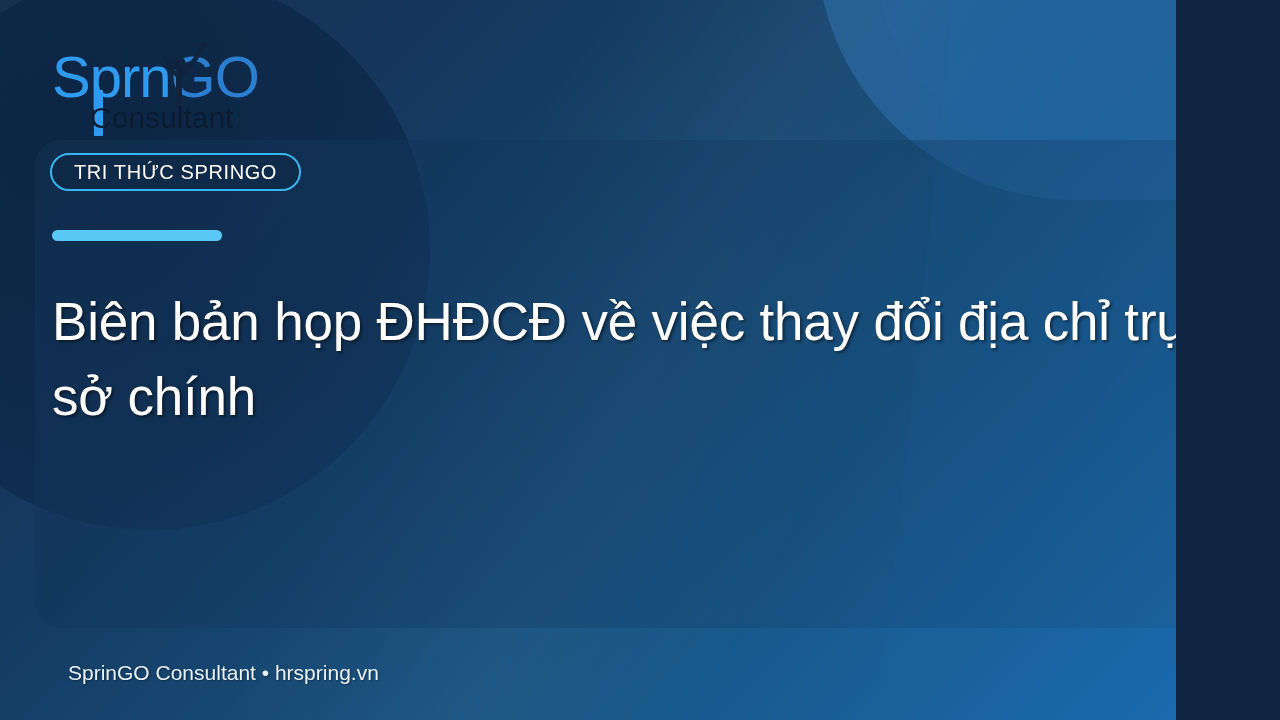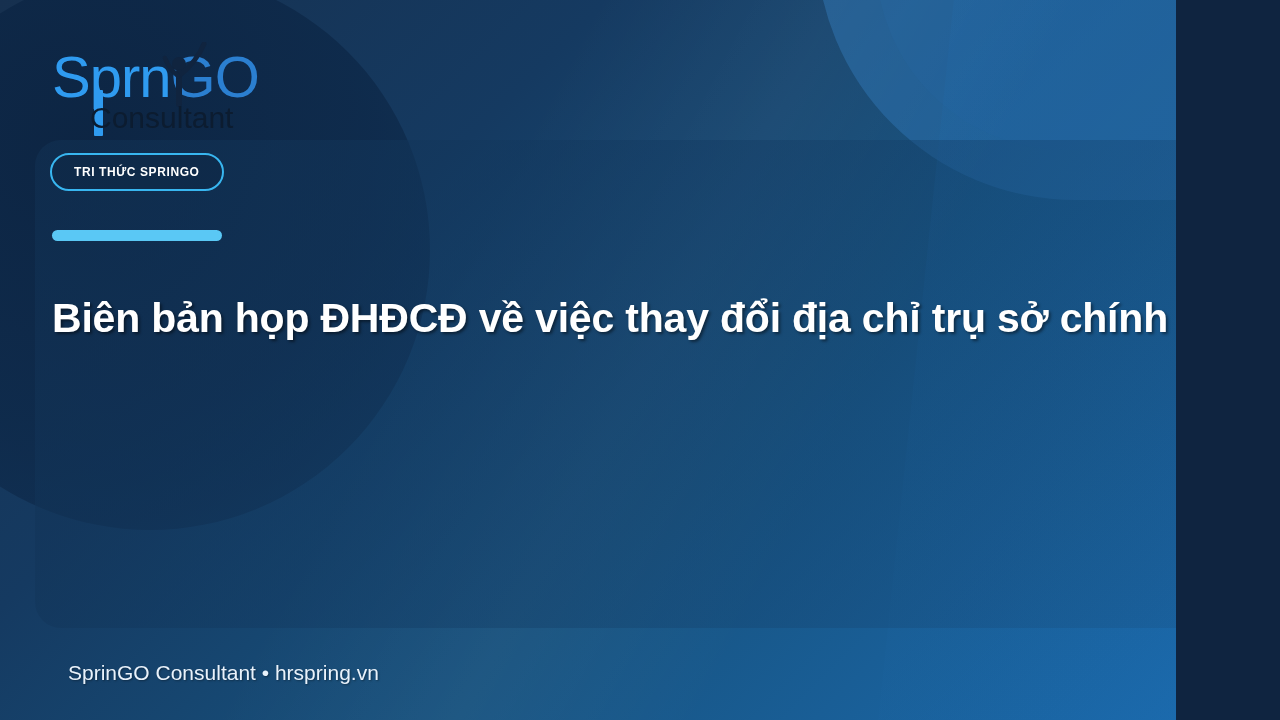--- a/index.html
+++ b/index.html
@@ -145,46 +145,46 @@
     height: 38px;
     padding: 0 22px;
     display: flex;
     align-items: center;
     border: 2px solid #38b6f0;
     border-radius: 22px;
     background: rgba(14,40,70,0.55);
     box-sizing: border-box;
   }
   .badge-text {
-    font-size: 12px;
-    font-weight: bold;
+    font-size: 20px;
+    font-weight: normal;
     letter-spacing: 0.6px;
     color: #ffffff;
     white-space: nowrap;
   }
 
   
   .accent-bar {
     position: absolute;
     left: 52px;
     top: 230px;
     width: 170px;
     height: 11px;
     border-radius: 6px;
     background: #5ac8f5;
   }
 
   
   .title {
     position: absolute;
     left: 52px;
-    top: 262px;
+    top: 248px;
     width: 1185px;
-    font-size: 41px;
-    font-weight: bold;
+    font-size: 53px;
+    font-weight: normal;
     line-height: 1.42;
     color: #ffffff;
     text-shadow: 2px 2px 3px rgba(0,0,0,0.45);
     letter-spacing: -0.2px;
   }
 
   
   .footer {
     position: absolute;
     left: 68px;

